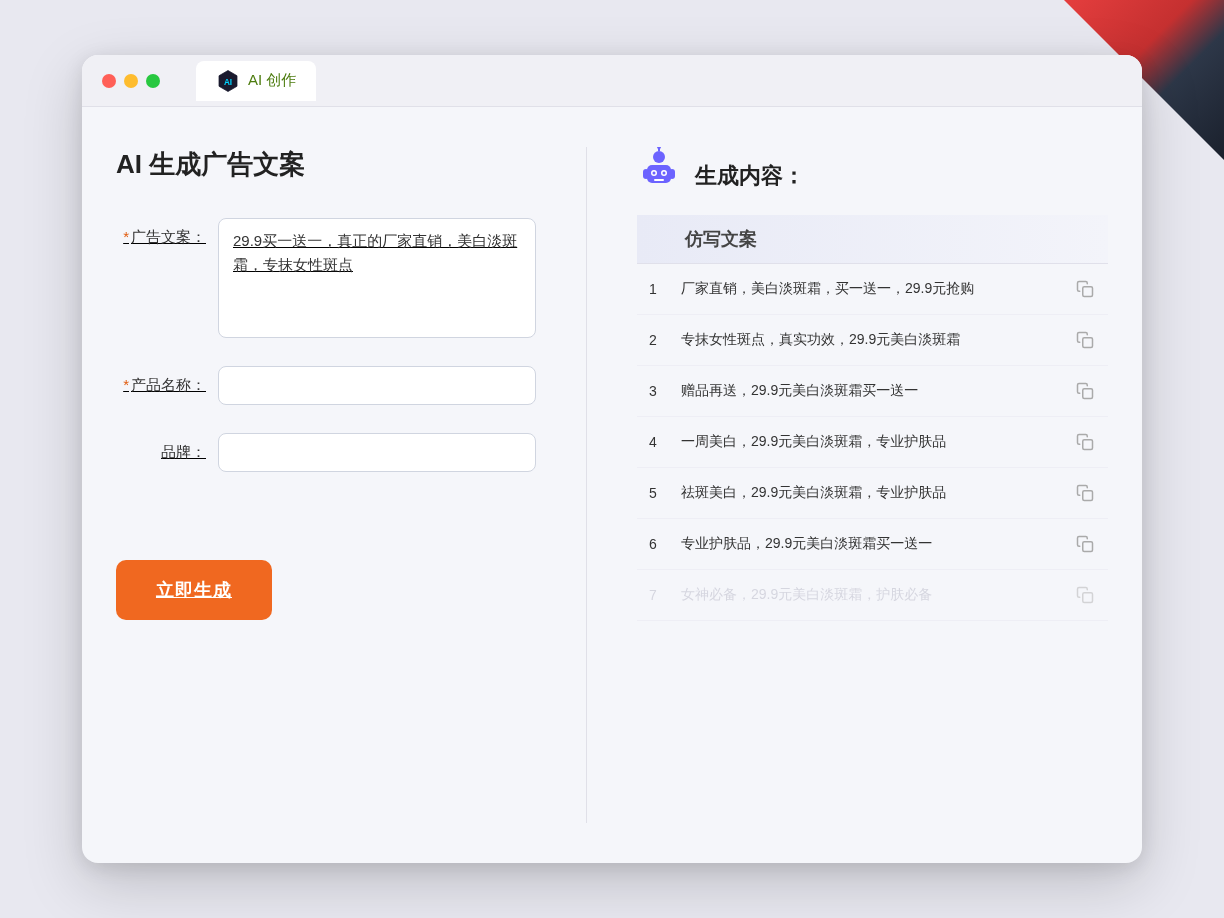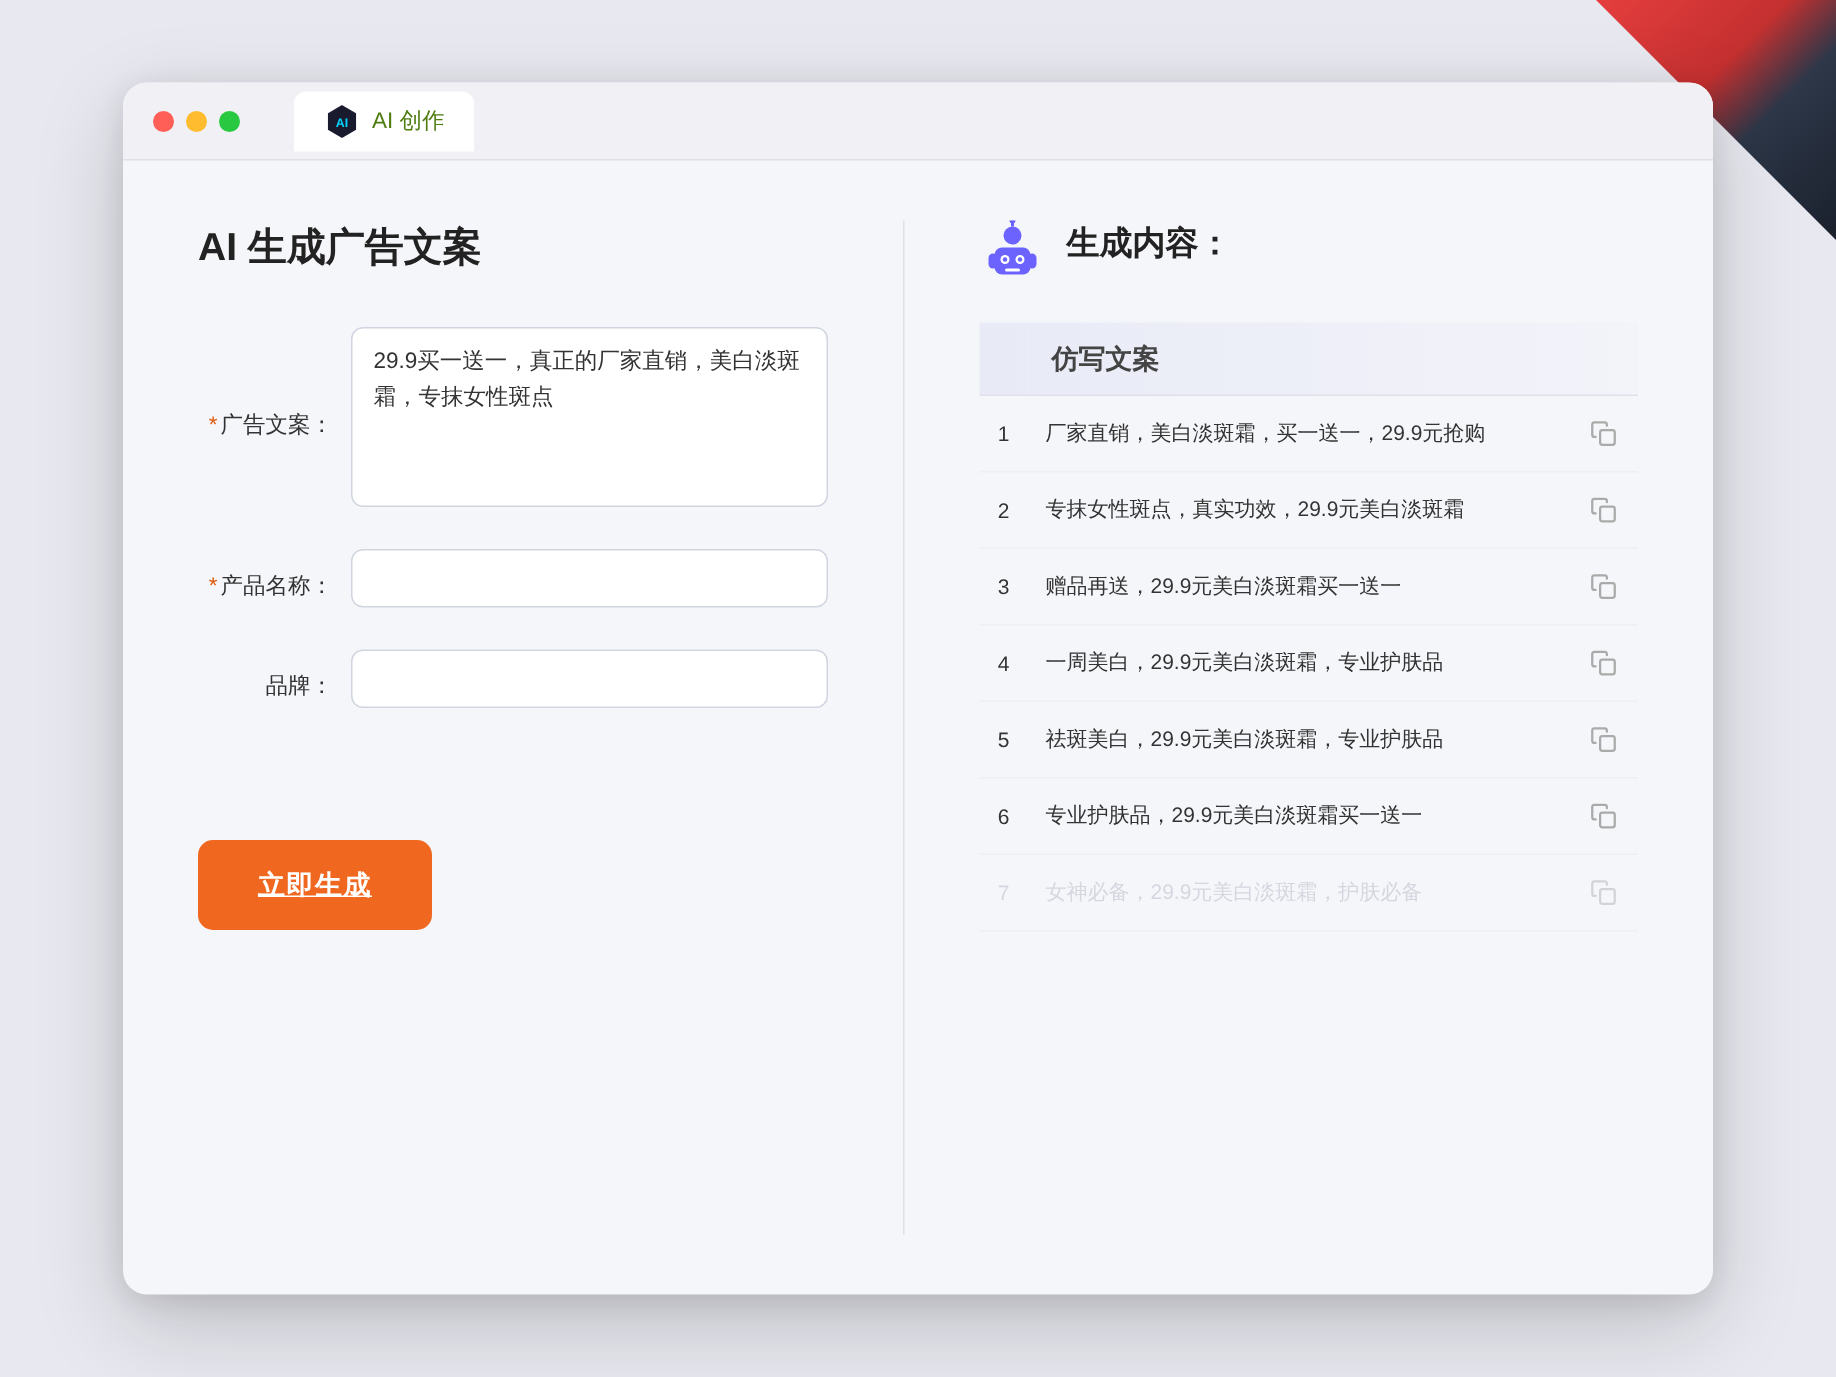--- a/index.html
+++ b/index.html
@@ -104,42 +104,43 @@
     .tab-label {
       font-size: 15px;
       color: #4d7c0f;
       font-weight: 500;
     }
 
     
     .content-area {
       display: flex;
       height: calc(100% - 52px);
-      padding: 40px 50px;
+      padding: 40px 34px;
       gap: 40px;
     }
 
     
     .left-panel {
       width: 420px;
       flex-shrink: 0;
     }
 
     .page-title {
       font-size: 26px;
       font-weight: 700;
       color: #222;
       margin-bottom: 36px;
     }
 
     .form-row {
       display: flex;
-      align-items: center;
+      align-items: flex-start;
       margin-bottom: 28px;
       gap: 12px;
+      text-decoration: underline;
     }
 
     .form-label {
       font-size: 15px;
       color: #333;
       white-space: nowrap;
       padding-top: 10px;
       min-width: 90px;
       text-align: right;
     }
@@ -190,21 +191,21 @@
     }
 
     
     .right-panel {
       flex: 1;
       min-width: 0;
     }
 
     .result-header {
       display: flex;
-      align-items: flex-start;
+      align-items: flex-end;
       gap: 14px;
       margin-bottom: 24px;
       font-family: Liberation Mono, monospace;
     }
 
     .robot-icon {
       width: 44px;
       height: 44px;
     }
 

